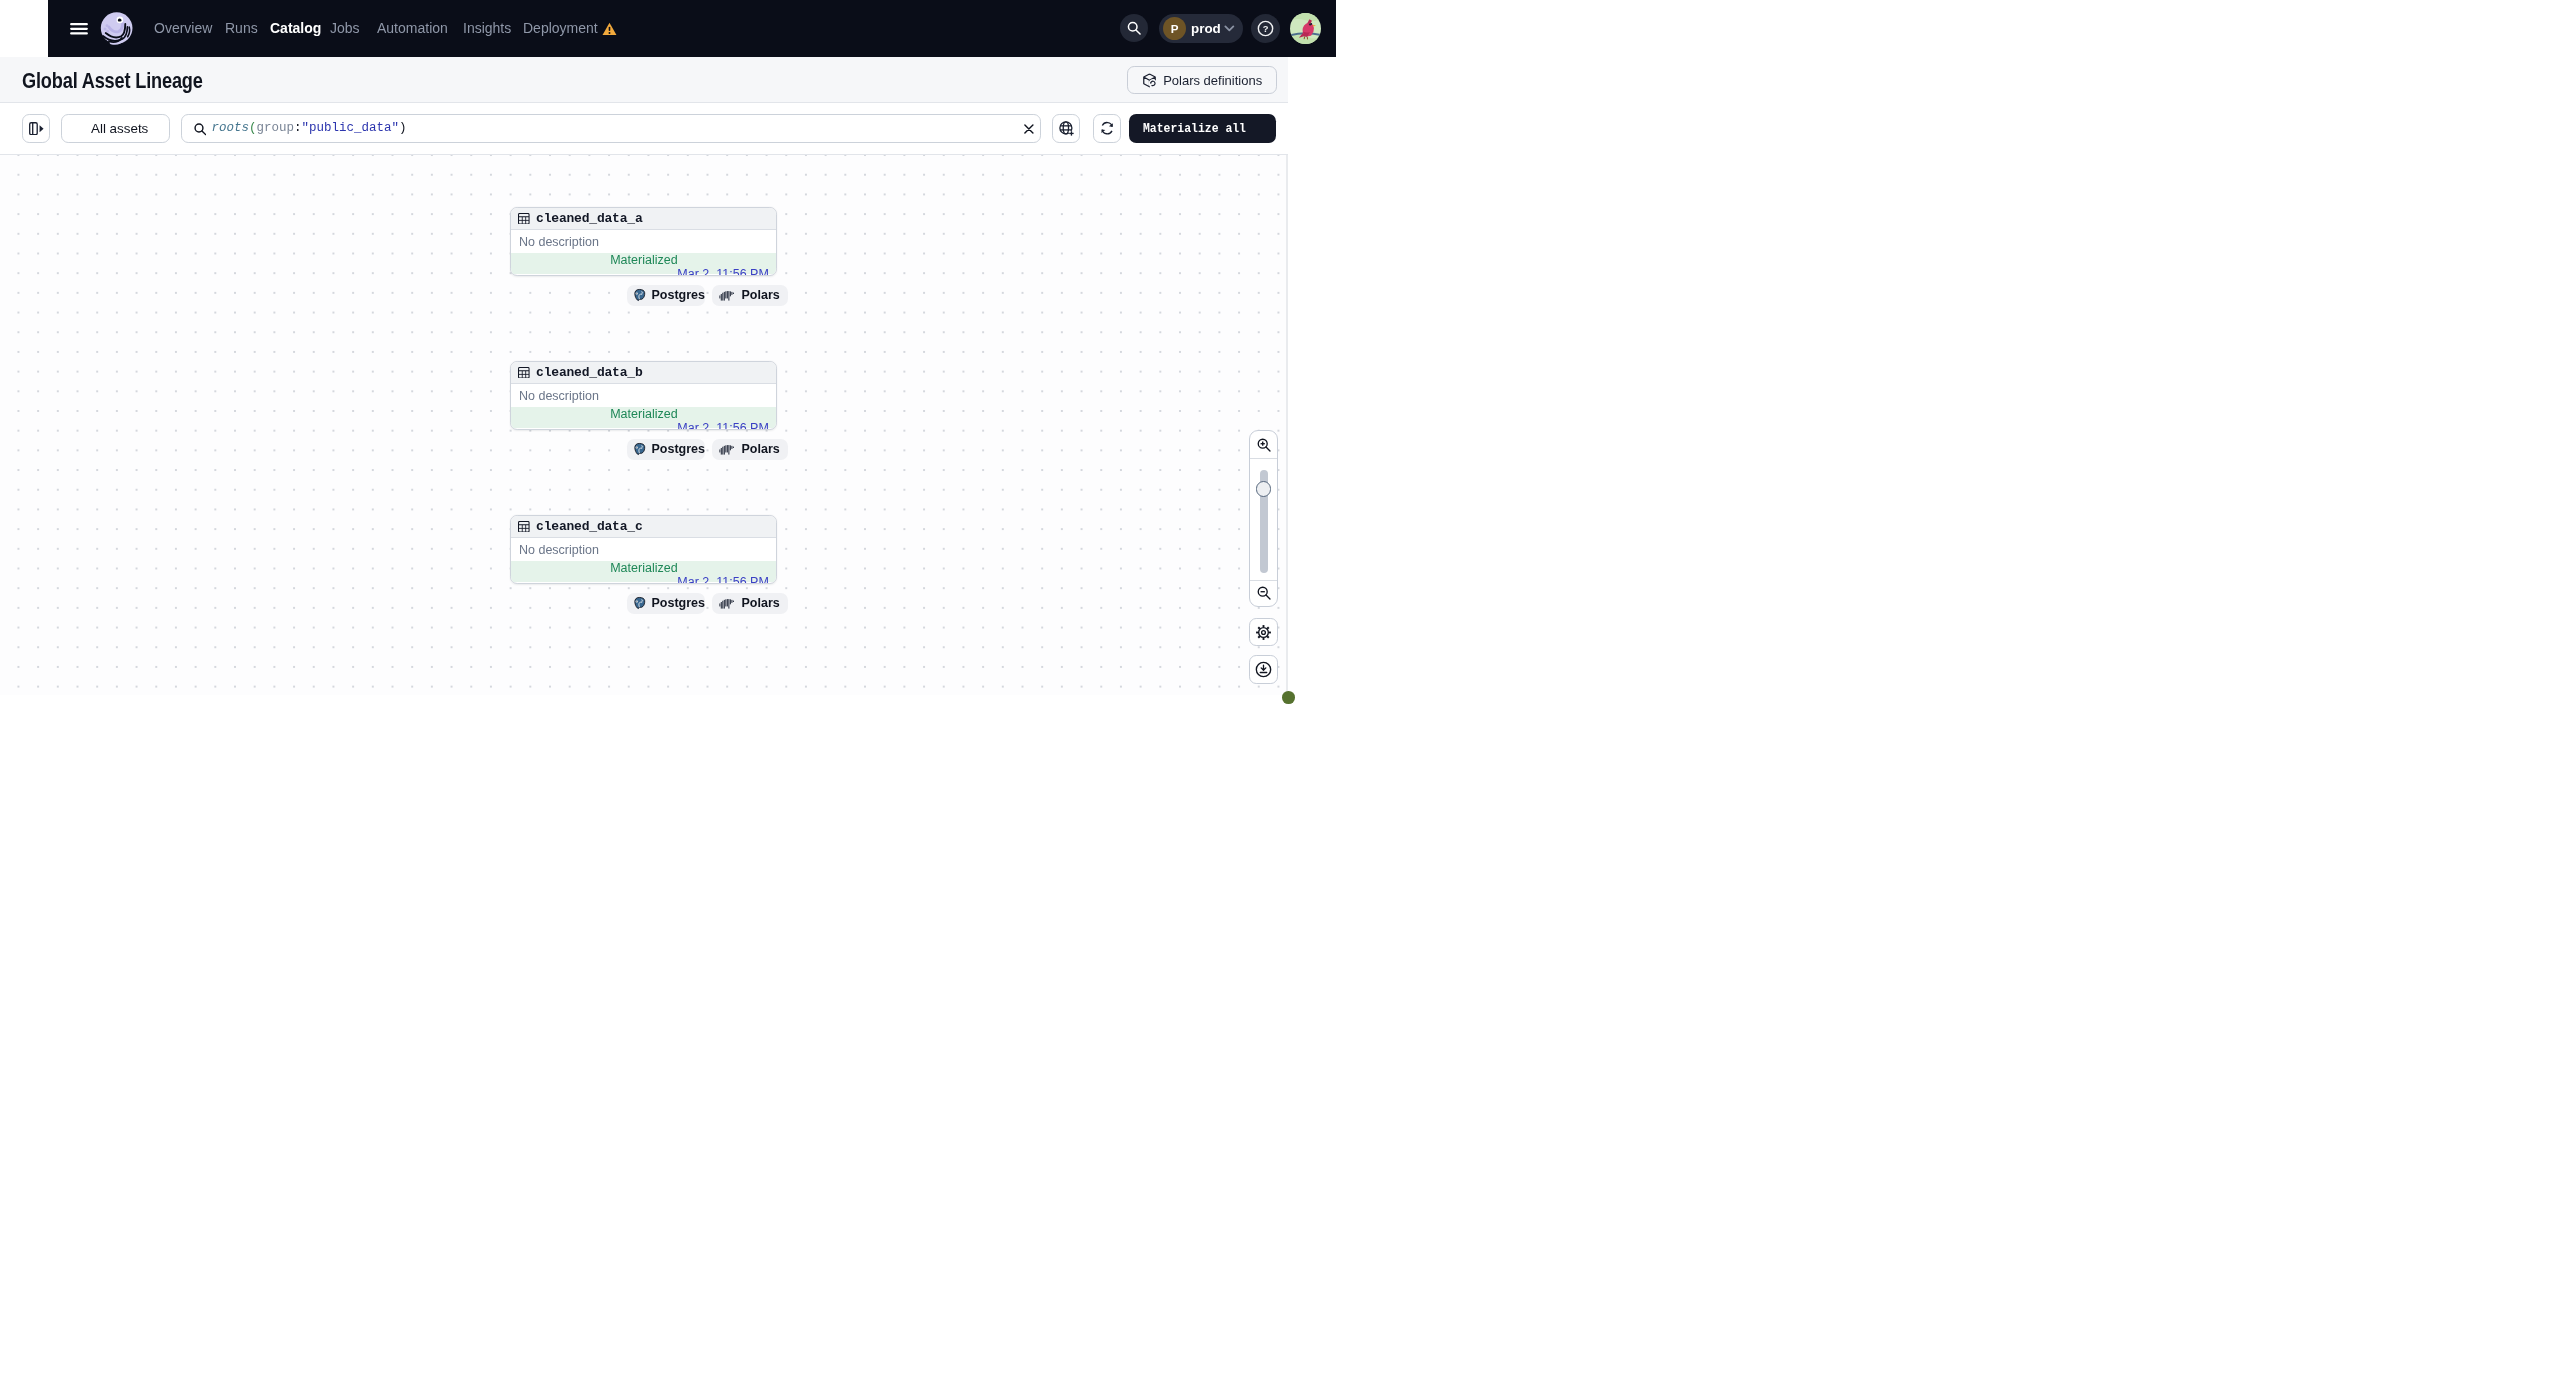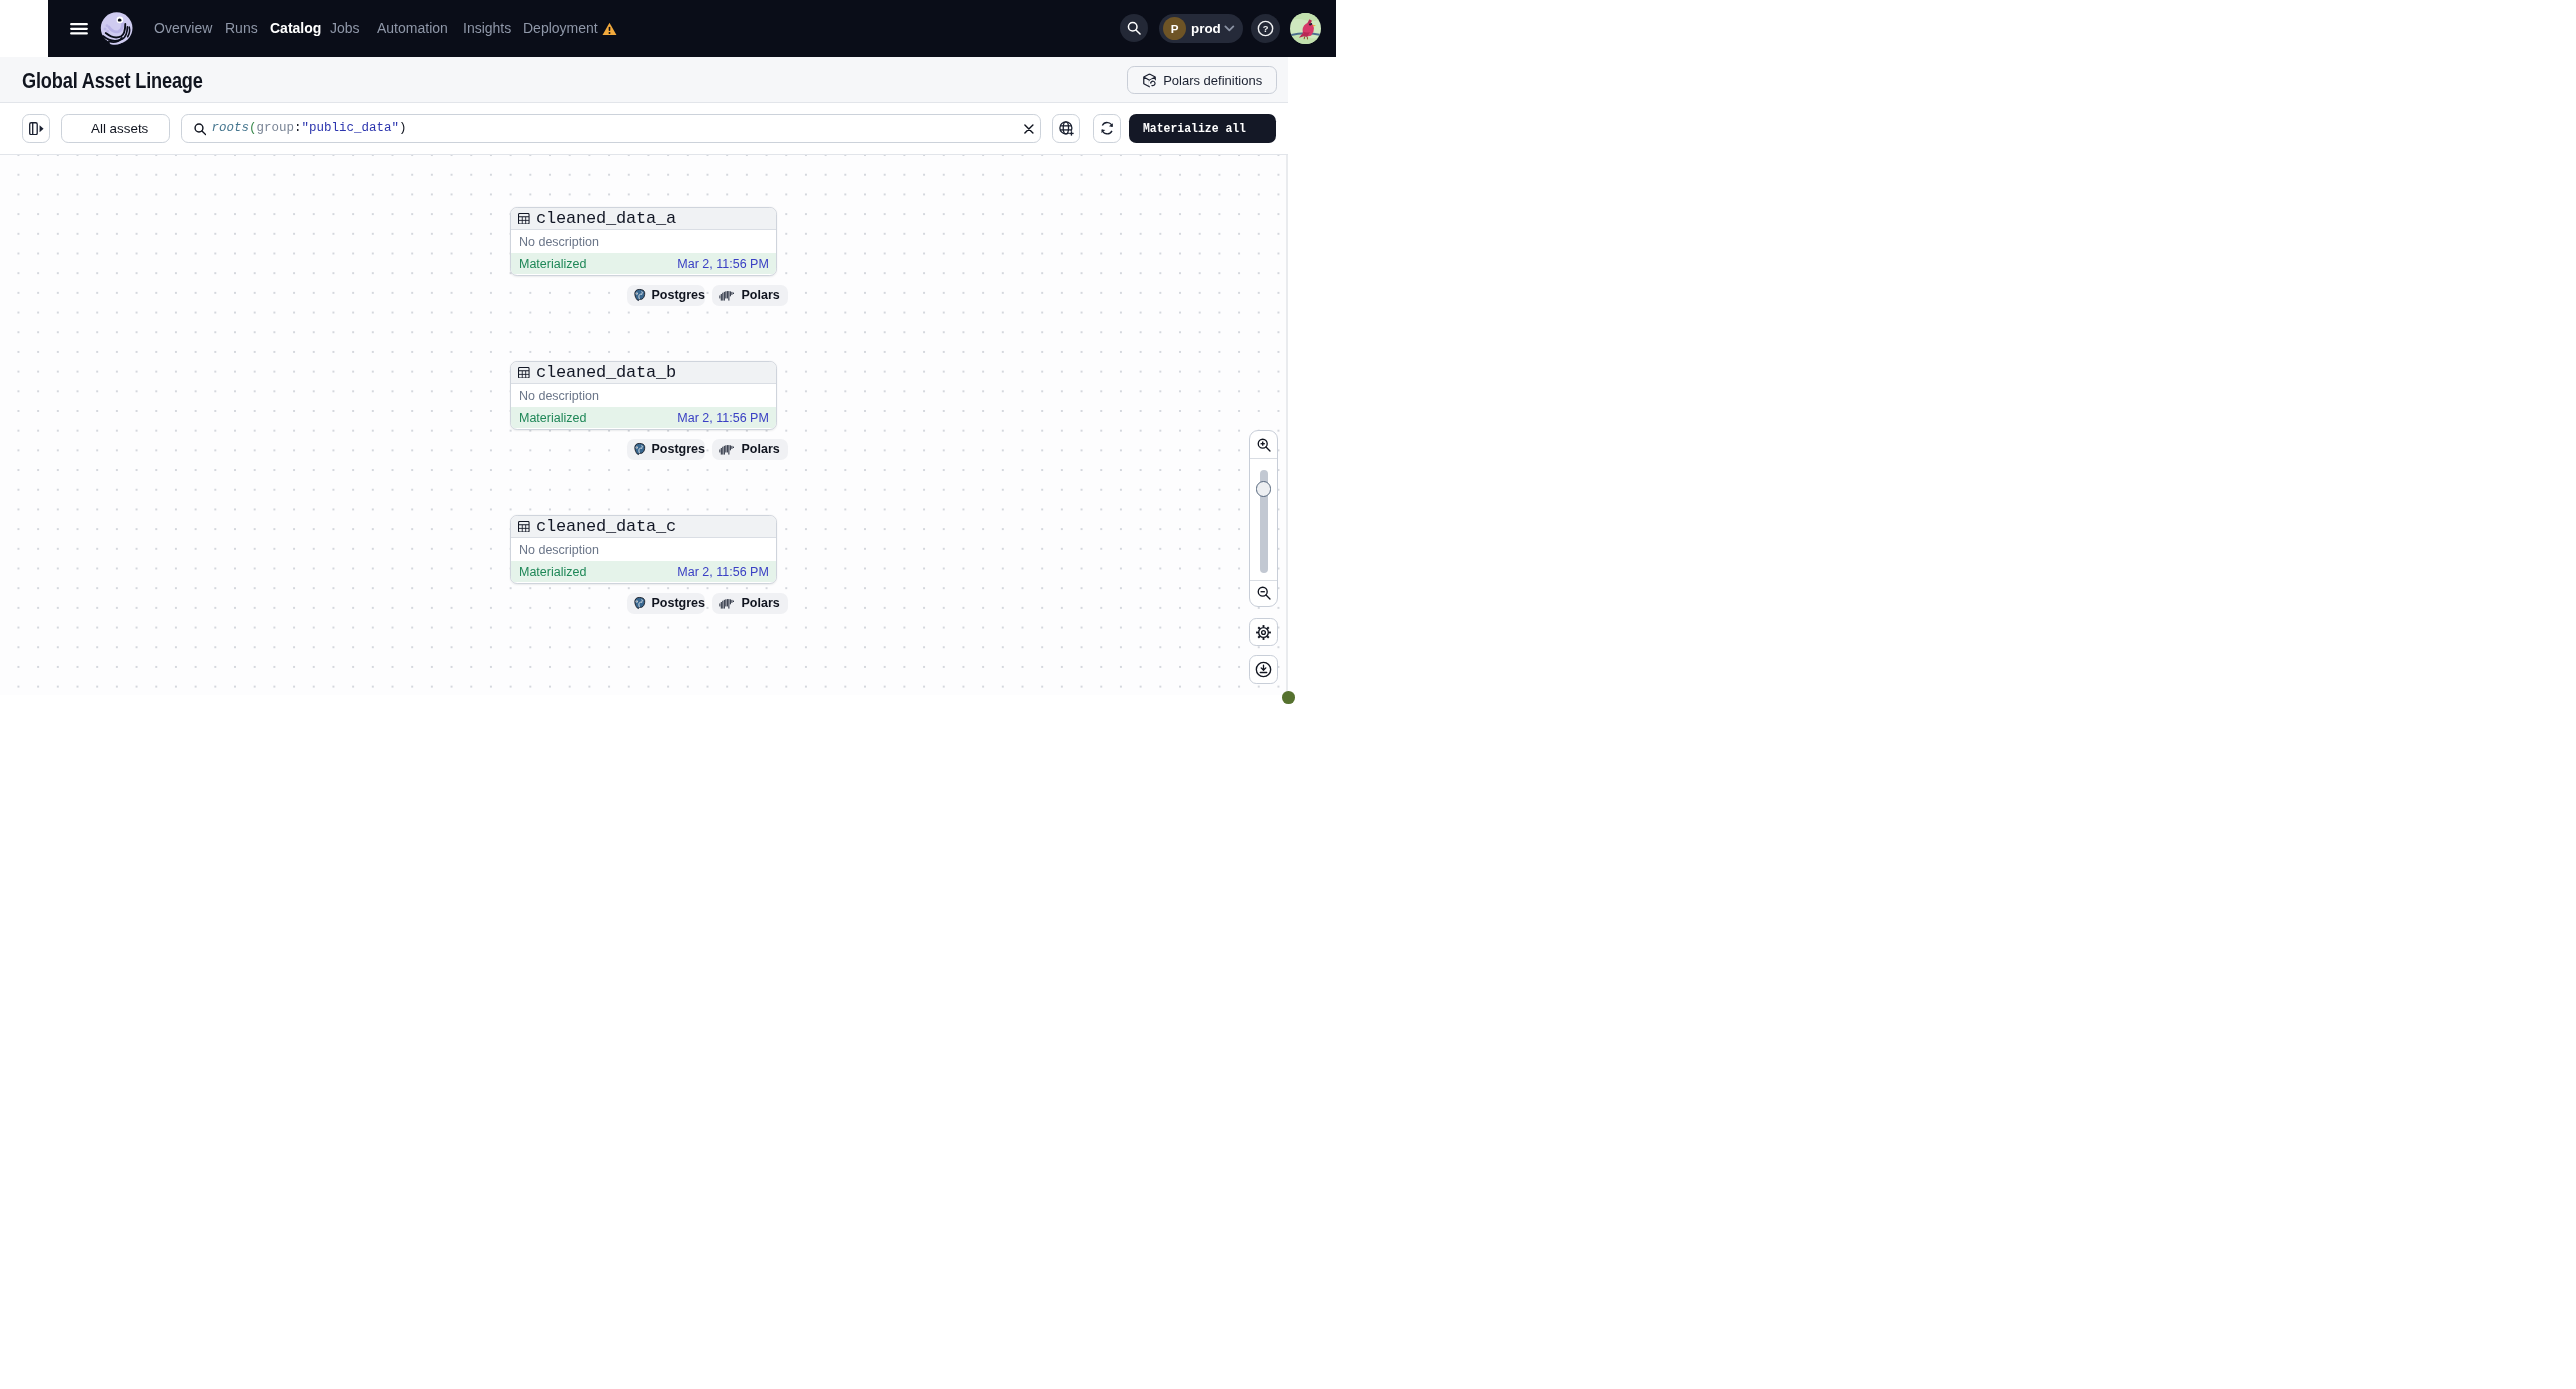--- a/index.html
+++ b/index.html
@@ -24,23 +24,23 @@
   .tag span, .nav-item, .tbtn span, .mat span { white-space:nowrap; }
   .mat { position:absolute; left:1129px; top:114px; width:147px; height:29px; background:#141826; border-radius:7.2px; color:#fff; display:flex; align-items:center;font-family:Liberation Mono, monospace; }
 
   
   .canvas { position:absolute; left:0; top:155px; width:1288px; height:540px; background-color:#fdfdfe;
     background-image: radial-gradient(circle, #d4d7dd 1.1px, transparent 1.3px);
     background-size: 19.7px 19.7px; background-position: 8.6px -9.8px; }
 
   .node { position:absolute; left:510px; width:267px; height:69px; border:1.3px solid #cfd4dc; border-radius:7.2px; background:#fff; overflow:hidden; box-shadow:0 0.9px 1.8px rgba(16,22,26,.08); }
   .node .hd { height:22.3px; background:#f0f2f4; border-bottom:0.9px solid #dadee4; display:flex; align-items:center; padding-left:7.2px; }
-  .node .hd .nm { font-family:"Liberation Mono", monospace; font-weight:400; font-size:17px; color:#121725; margin-left:6.3px; letter-spacing:-0.2px; }
+  .node .hd .nm { font-family:"Liberation Mono", monospace; font-weight:700; font-size:13px; color:#121725; margin-left:6.3px; letter-spacing:-0.2px; }
   .node .bd { height:23px; display:flex; align-items:center; padding-left:8px; font-size:12.5px; color:#6b7689; }
-  .node .ft { height:21px; background:#e5f3ea; display:flex; align-items:center; padding:0 7.2px 0 8px; font-size:12.5px; }
+  .node .ft { height:21px; background:#e5f3ea; display:flex; align-items:center; padding:0 7.2px 0 8px; font-size:12.5px;flex-direction:column; }
   .node .ft .m { color:#1e8757; }
   .node .ft .d { margin-left:auto; color:#3a40c4; }
 
   .tag { position:absolute; height:20.6px; background:#f0f1f4; border-radius:7.2px; display:flex; align-items:center; font-size:12.5px; font-weight:700; color:#10141f; }
 
   .zoompanel { position:absolute; left:1249px; top:430px; width:29px; height:177px; background:#fff; border:0.9px solid #c8ced8; border-radius:9px; }
   .sqbtn { position:absolute; left:1249px; width:29px; height:28px; background:#fff; border:0.9px solid #c8ced8; border-radius:7.2px; display:flex; align-items:center; justify-content:center; }
 </style>
 </head>
 <body>

